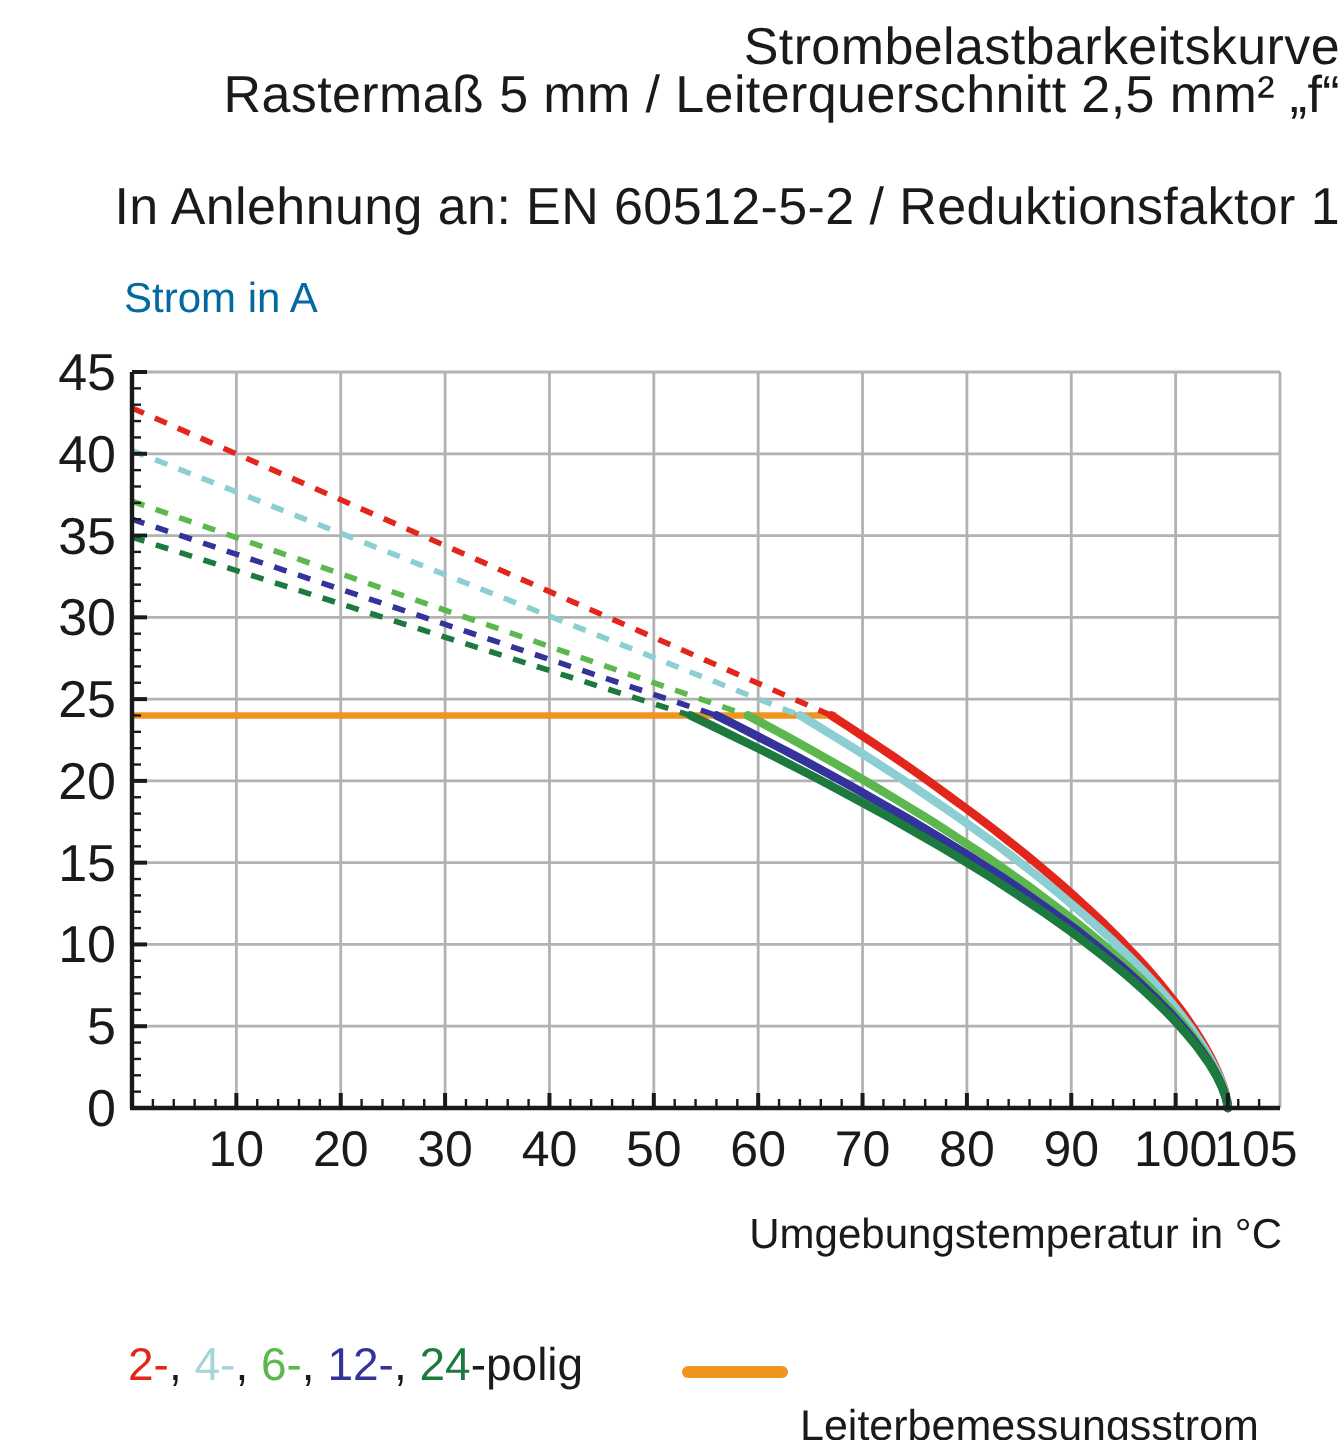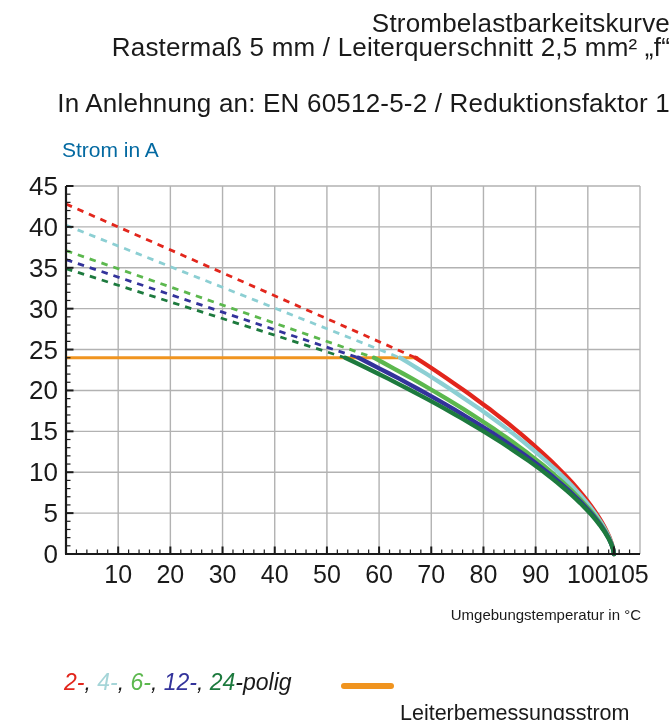--- a/index.html
+++ b/index.html
@@ -4,23 +4,23 @@
 <style>
   html,body{margin:0;padding:0;background:#ffffff;}
   .page{position:relative;width:670px;height:720px;background:#ffffff;overflow:hidden;
         font-family:"Liberation Sans", sans-serif;color:#1a1a1a;}
   .title-line{position:absolute;left:0;width:670px;text-align:right;
               font-size:26px;letter-spacing:0.2px;color:#1a1a1a;white-space:nowrap;}
   #title1{top:8px;}
   #title2{top:32px;}
   #title3{top:88px;}
   .y-axis-title{position:absolute;left:62px;top:138px;font-size:21px;color:#0369a1;}
-  .x-axis-title{position:absolute;right:29px;top:606px;font-size:15px;color:#1a1a1a;white-space:nowrap;}
+  .x-axis-title{position:absolute;right:29px;top:606px;font-size:21px;color:#1a1a1a;white-space:nowrap;}
   #plot{position:absolute;left:0;top:0;width:670px;height:720px;}
-  .legend-poles{position:absolute;left:64px;top:669px;font-size:23px;white-space:nowrap;font-style:italic;}
+  .legend-poles{position:absolute;left:64px;top:669px;font-size:23px;white-space:nowrap;}
   .legend-ref-swatch{position:absolute;left:341px;top:683px;width:53px;height:5.5px;
                      border-radius:3px;}
   .legend-ref-label{position:absolute;left:400px;top:671px;font-size:21.5px;color:#1a1a1a;white-space:nowrap;margin-top:30px;}
 </style>
 </head>
 <body>
 
 <div class="page">
   <div class="title-line" id="title1">Strombelastbarkeitskurve</div>
   <div class="title-line" id="title2">Rastermaß 5 mm / Leiterquerschnitt 2,5 mm² „f“</div>

